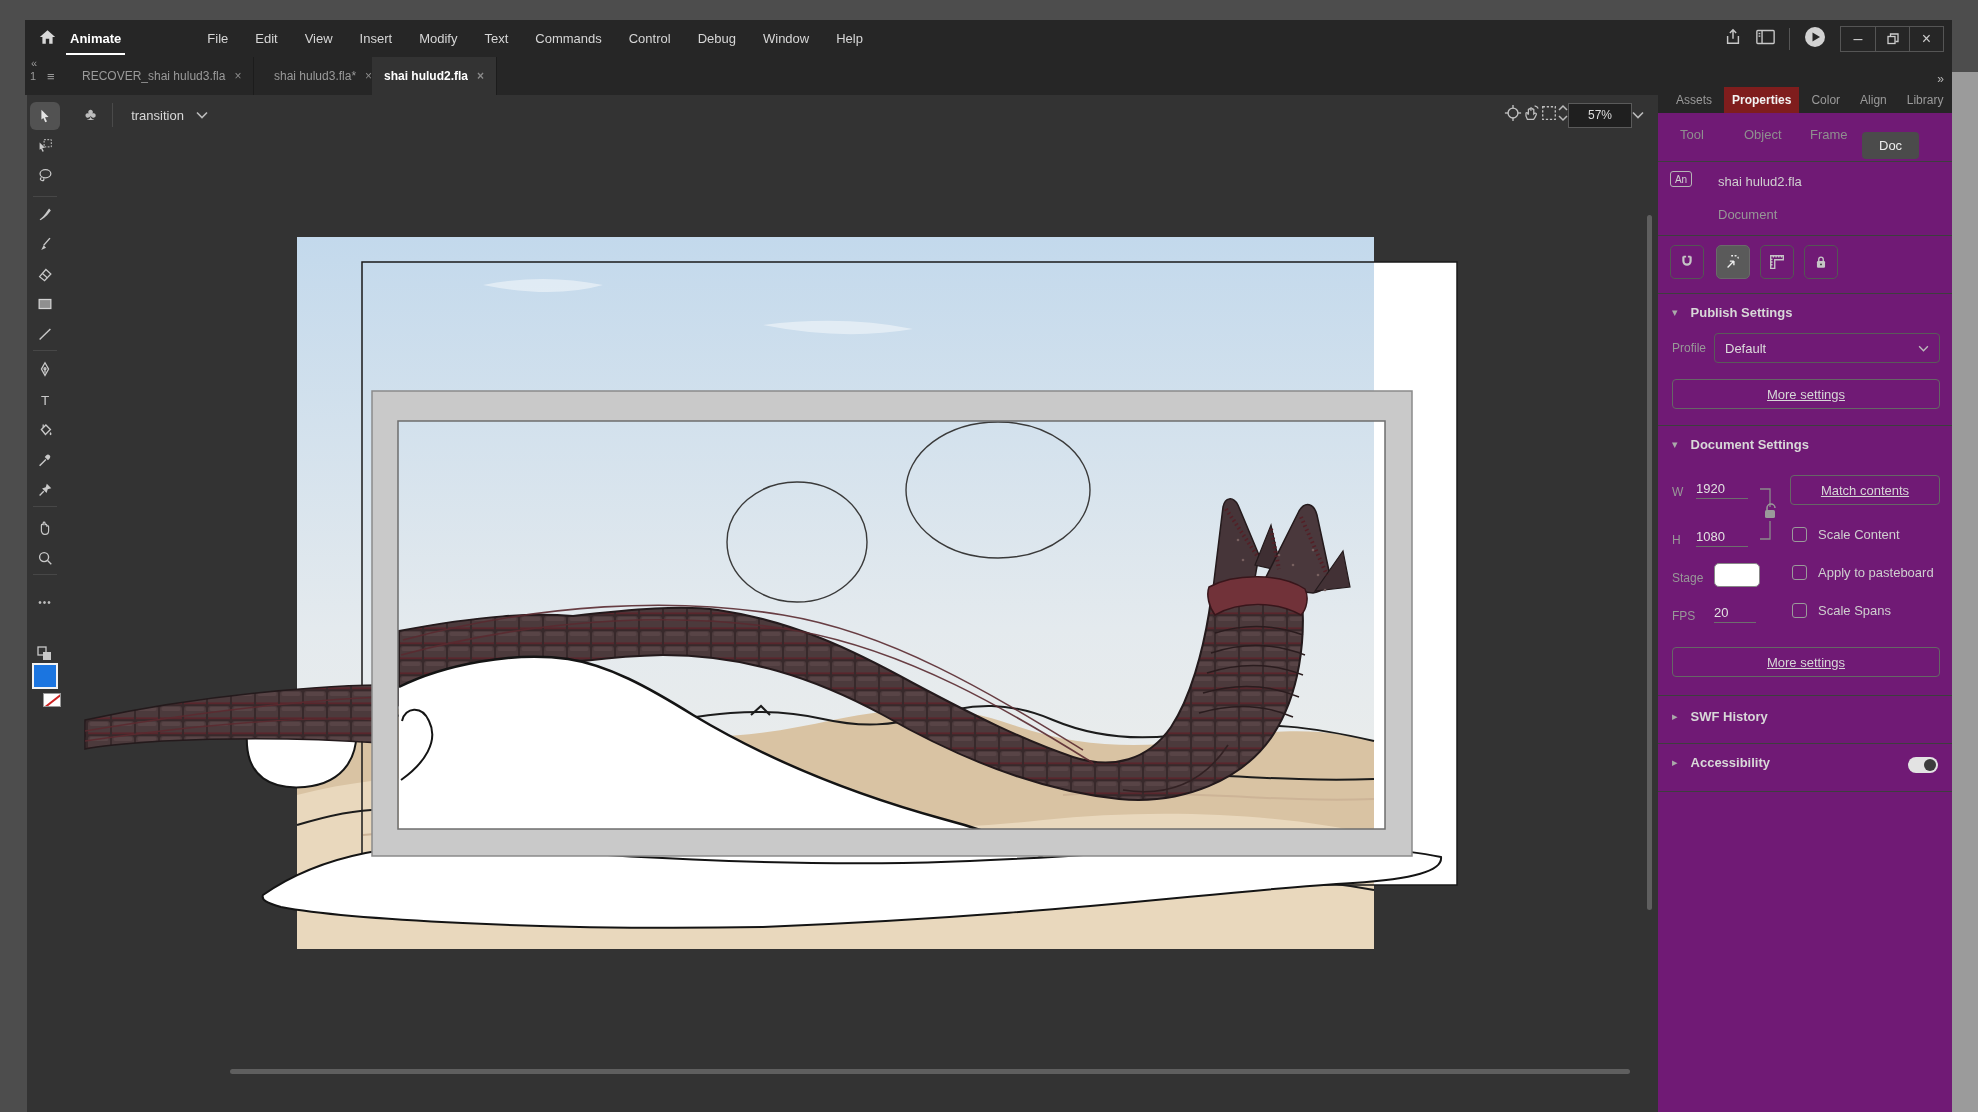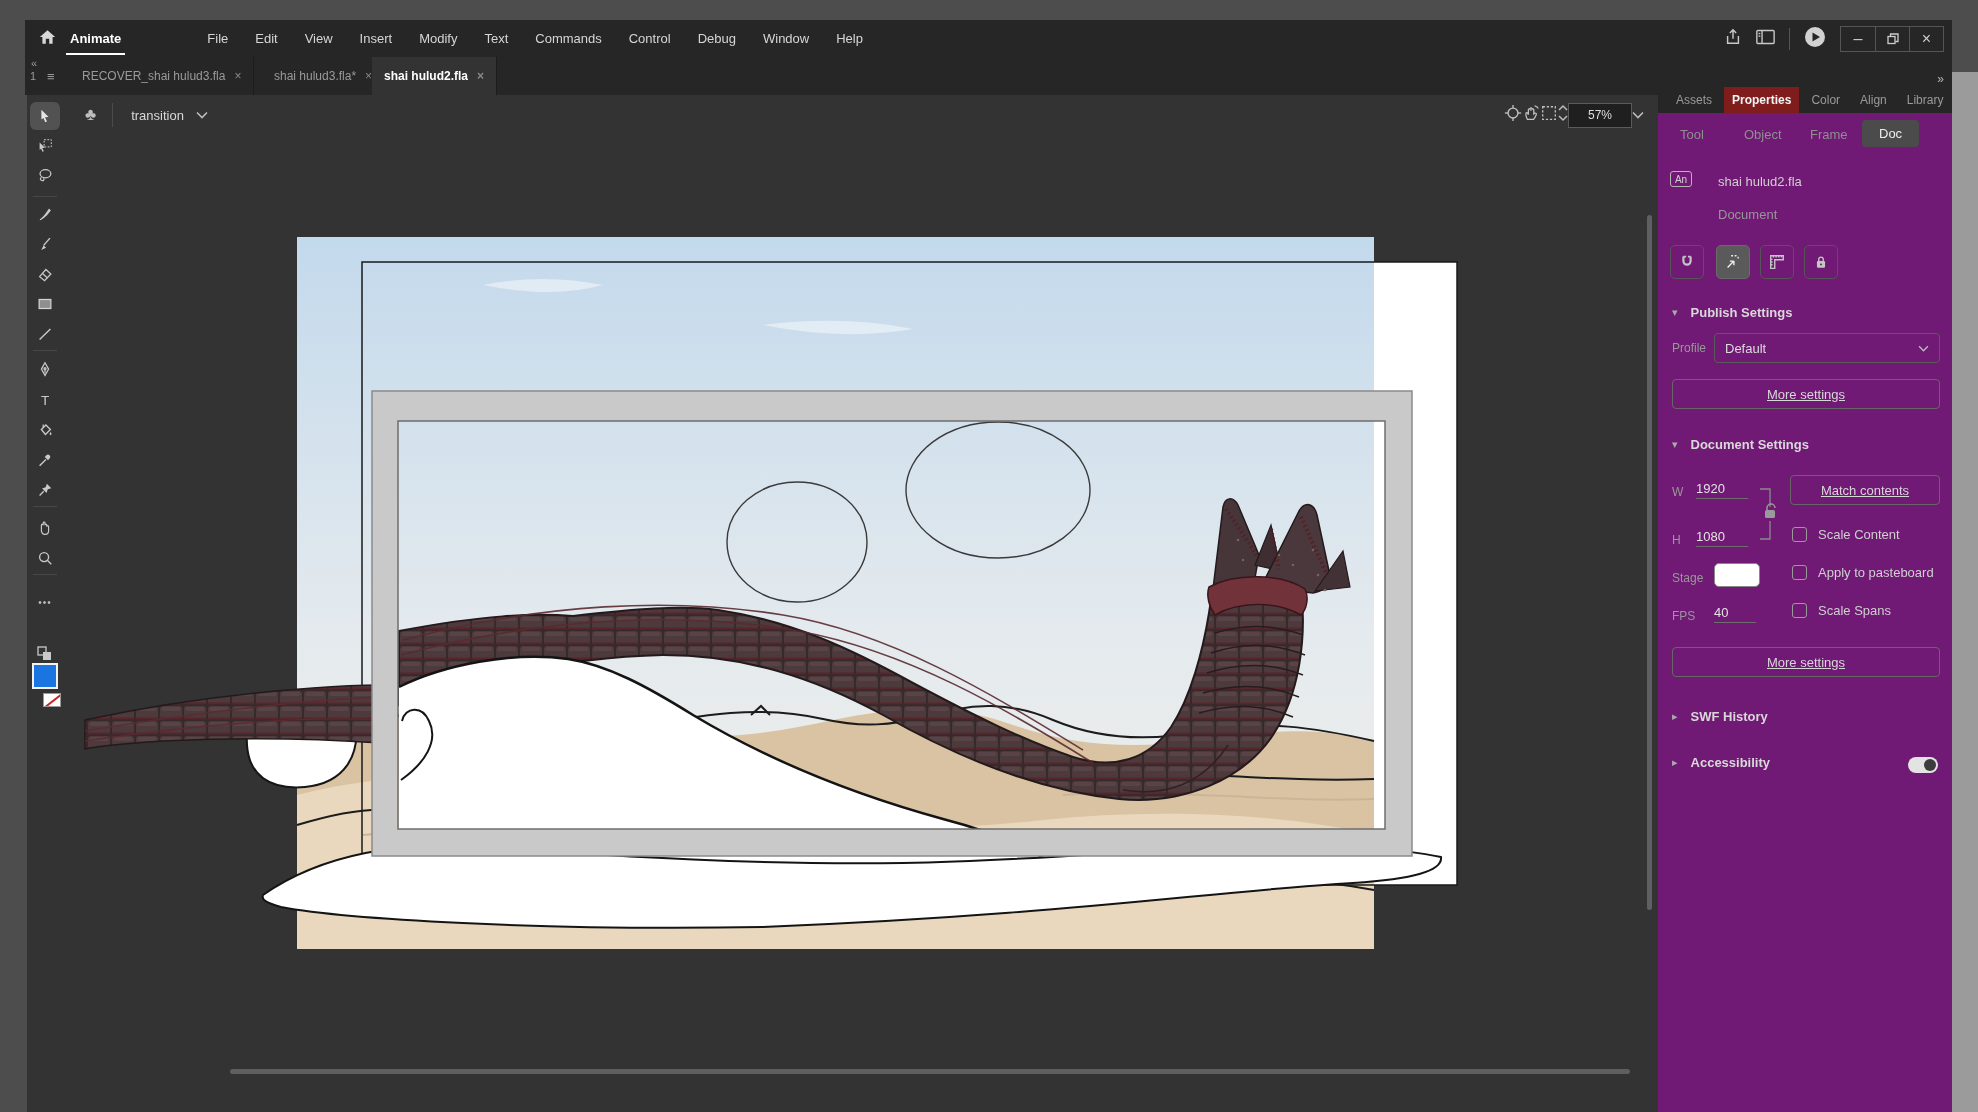--- a/index.html
+++ b/index.html
@@ -385,21 +385,21 @@
       <span class="ptab">Color</span>
       <span class="ptab">Align</span>
       <span class="ptab">Library</span>
       <span style="margin-left:auto;margin-right:10px;color:#b5b5b5;">☰</span>
     </div>
     <div class="pcontent">
 
       <span class="abs subtab" style="left:22px;top:14px;">Tool</span>
       <span class="abs subtab" style="left:86px;top:14px;">Object</span>
       <span class="abs subtab" style="left:152px;top:14px;">Frame</span>
-      <span class="abs docbtn" style="left:204px;top:7px;">Doc</span>
+      <span class="abs docbtn" style="left:204px;top:19px;">Doc</span>
       <div class="pdiv" style="top:48px;"></div>
 
       <span class="abs" style="left:12px;top:58px;width:22px;height:16px;border:1.4px solid #b5b5b5;border-radius:3px;display:flex;align-items:center;justify-content:center;font-size:10px;color:#d0d0d0;">An</span>
       <span class="abs" style="left:60px;top:61px;color:#cfcfcf;">shai hulud2.fla</span>
       <span class="abs" style="left:60px;top:94px;color:#979797;">Document</span>
       <div class="pdiv" style="top:122px;"></div>
 
       <div class="icobtn" style="left:12px;top:132px;">
         <svg width="18" height="18" viewBox="0 0 20 20" fill="none" stroke="#c6c6c6" stroke-width="2.4">
             <path d="M6 4 v5 a4 4 0 0 0 8 0 V4"></path>
@@ -456,21 +456,21 @@
         <rect x="7" y="27" width="10" height="8" rx="1.5" fill="#9a9a9a"></rect>
       </svg>
       <div class="btn" style="left:132px;top:362px;width:150px;">Match contents</div>
       <span class="chk" style="left:134px;top:414px;"></span>
       <span class="chklab" style="left:160px;top:414px;">Scale Content</span>
       <span class="flab" style="left:14px;top:458px;">Stage</span>
       <div class="abs" style="left: 56px; top: 450px; width: 46px; height: 24px; border-radius: 5px; border: 1px solid rgb(136, 136, 136); background: rgb(255, 255, 255);" id="stageswatch"></div>
       <span class="chk" style="left:134px;top:452px;"></span>
       <span class="chklab" style="left:160px;top:452px;">Apply to pasteboard</span>
       <span class="flab" style="left:14px;top:496px;">FPS</span>
-      <span class="fval" style="left:56px;top:492px;min-width:42px;">40</span>
+      <span class="fval" style="left:56px;top:492px;min-width:42px;">20</span>
       <span class="chk" style="left:134px;top:490px;"></span>
       <span class="chklab" style="left:160px;top:490px;">Scale Spans</span>
       <div class="btn" style="left:14px;top:534px;width:268px;">More settings</div>
       <div class="pdiv" style="top:582px;"></div>
 
       <div class="hdr" style="left:14px;top:596px;">
         <span class="chev">▸</span>
           <span>SWF History</span>
       </div>
       <div class="pdiv" style="top:630px;"></div>

